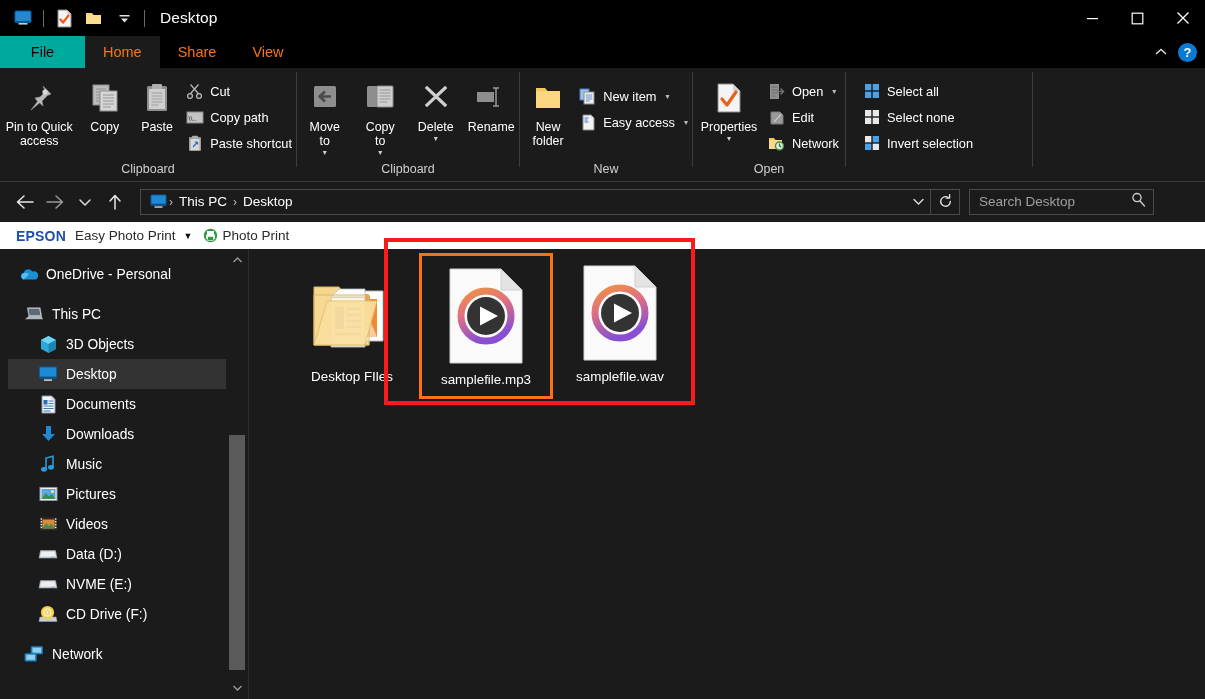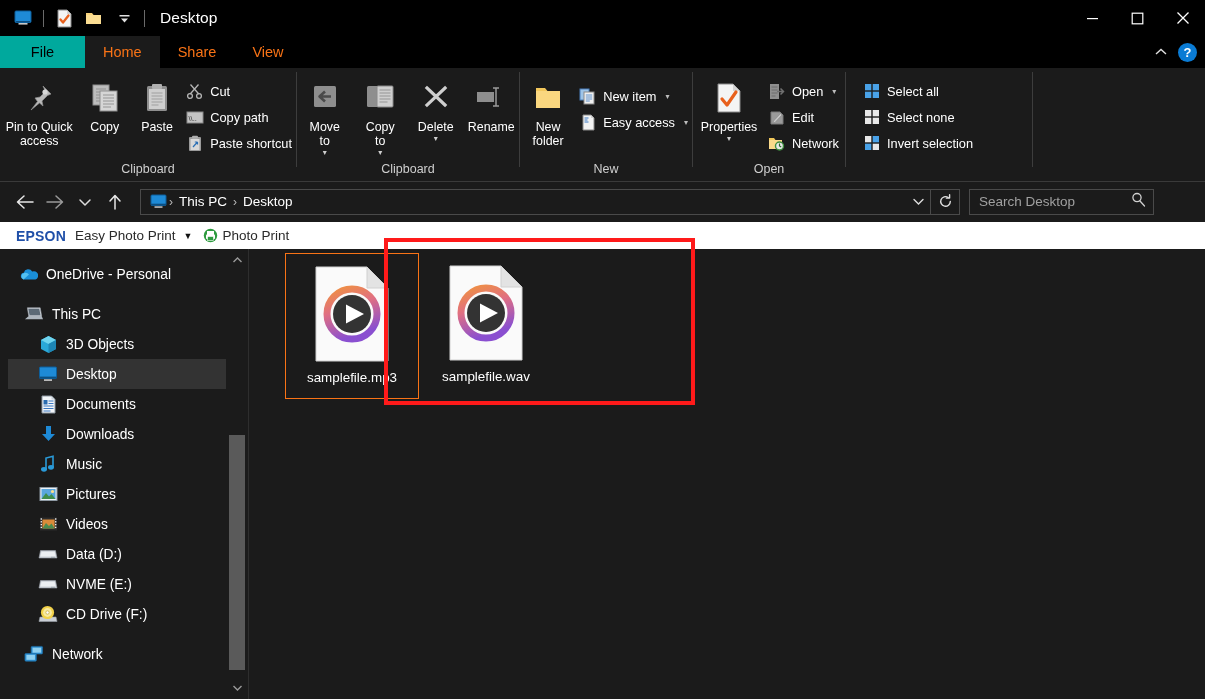--- a/index.html
+++ b/index.html
@@ -135,21 +135,21 @@
   .ss-thumb { position: absolute; left: 3px; width: 16px; background: #5a5a5a; }
   .pane-divider { position: absolute; left: 248px; top: 249px; width: 1px; height: 450px; background: #2e2e2e; }
 
   
   .content { position: absolute; left: 249px; top: 249px; width: 956px; height: 450px; background: #1b1b1b; }
   .filegrid { position: absolute; left: 36px; top: 4px; display: flex; gap: 0; }
   .fileitem {
     width: 134px; height: 146px; display: flex; flex-direction: column;
     align-items: center; justify-content: flex-start; padding-top: 8px;
   }
-  .fileitem.focused { border: 1px solid #f97316; }
+  .fileitem.focused { border: 3px solid #f97316; }
   .fileitem .thumb { height: 104px; display: flex; align-items: center; justify-content: center; }
   .fileitem .name {
     color: #ffffff; font-size: 13.4px; margin-top: 4px; text-align: center;
     white-space: nowrap;
   }
 
   
   .annot {
     position: absolute; left: 384px; top: 238px; width: 311px; height: 167px;
     border: 4px solid #ff1a1a; pointer-events: none;
@@ -749,20 +749,41 @@
       <svg width="11" height="8" viewBox="0 0 11 8">
           <path d="M1.5 2 L5.5 6 L9.5 2" fill="none" stroke="#9a9a9a" stroke-width="1.4"></path>
         </svg>
     </div>
   </div>
   <div class="pane-divider"></div>
 
   <div class="content">
     <div class="filegrid">
 
+      <div class="fileitem">
+        <div class="thumb">
+          <svg width="86" height="88" viewBox="0 0 86 88">
+            <path d="M5 18 H30 L36 26 H60 V76 H5 Z" fill="#f6d68e" stroke="#d9b866" stroke-width="1"></path>
+            <path d="M44 22 L74 22 L74 72 L44 72 Z" fill="#ffffff" stroke="#b8b8b8"></path>
+            <path d="M47 30 L68 30 L68 68 L47 68 Z" fill="#f08c2e"></path>
+            <path d="M47 68 L58 44 L68 68 Z" fill="#ffffff" opacity=".55"></path>
+            <circle cx="57" cy="29" r="4" fill="#e8792a"></circle>
+            <path d="M22 28 H56 V78 H22 Z" fill="#ffffff" stroke="#aeaeae" stroke-width="1"></path>
+            <path d="M22 28 L30 20 H56 V28 Z" fill="#fbfbfb" stroke="#bdbdbd" stroke-width=".8"></path>
+            <rect x="26" y="38" width="9" height="22" fill="#2b5fa8"></rect>
+            <g stroke="#3b78c2" stroke-width="2.4">
+                <path d="M38 40h14M38 46h14M38 52h14M38 58h14M26 65h26"></path>
+              </g>
+            <path d="M5 26 H36 L42 26 L42 26 H60 V76 H5 Z" fill="#f9dfa0" opacity=".35"></path>
+            <path d="M5 26 H60 V76 H5 Z" fill="none" stroke="#d9b866" stroke-width="1"></path>
+            <path d="M5 76 L18 32 H68 L56 76 Z" fill="#fbdf9e" opacity=".92" stroke="#dcb96a" stroke-width=".8"></path>
+          </svg>
+        </div>
+        <div class="name">Desktop FIles</div>
+      </div>
 
       <div class="fileitem focused">
         <div class="thumb">
           <svg width="78" height="98" viewBox="0 0 78 98">
             <defs>
               <linearGradient id="ring1" x1="0" y1="0" x2="0.35" y2="1">
                 <stop offset="0%" stop-color="#f0923f"></stop>
                 <stop offset="45%" stop-color="#e06f82"></stop>
                 <stop offset="100%" stop-color="#8a4fd0"></stop>
               </linearGradient>

